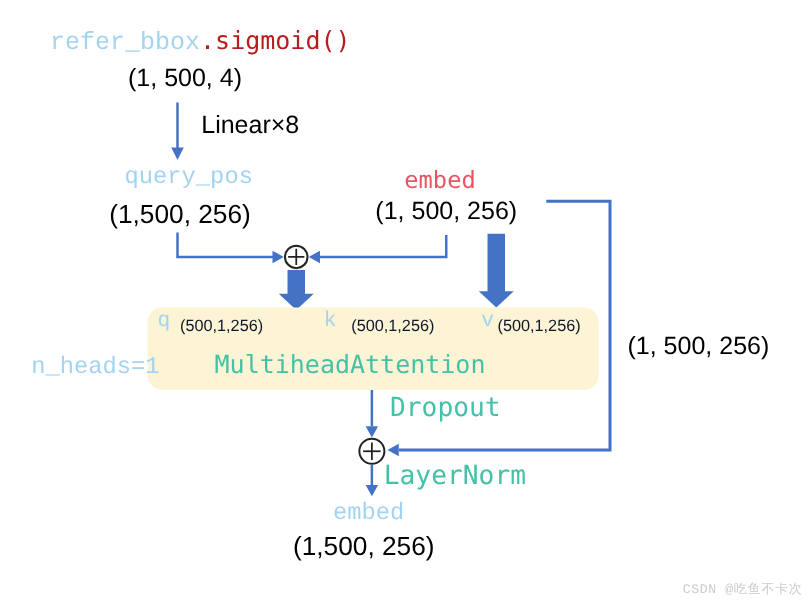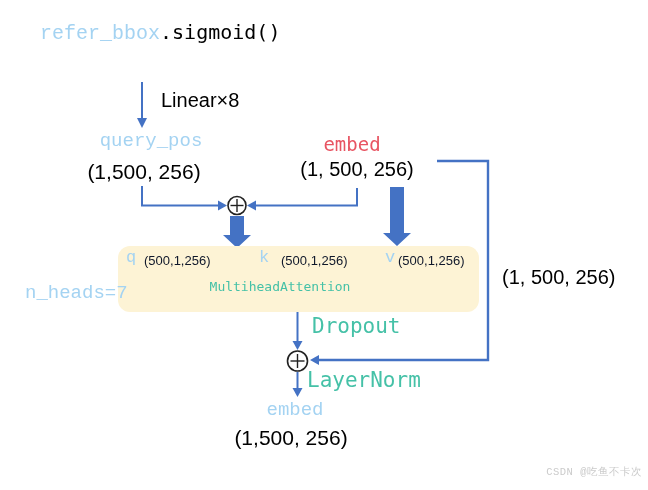--- a/index.html
+++ b/index.html
@@ -5,21 +5,21 @@
   html,body{margin:0;padding:0;background:#ffffff;}
   #stage{
     position:relative;width:648px;height:490px;background:#ffffff;
     overflow:hidden;font-family:"Liberation Sans",sans-serif;
   }
   .abs{position:absolute;white-space:nowrap;line-height:1.1;font-family:Liberation Mono, monospace;}
   .ctr{transform:translateX(-50%);}
   .mono{font-family:"DejaVu Sans Mono","Liberation Mono",monospace;}
   .sans{font-family:"Liberation Sans",sans-serif;color:#000;}
   .code-blue{color:#a4d3f2;font-family:Liberation Mono, monospace;}
-  .code-gray{color:#000000;}
+  .code-gray{color:#b91c1c;}
   .red{color:#e85462;}
   .teal{color:#45c1a7;}
   .dim{color:#0f172a;}
   #attn-box{
     position:absolute;left:118px;top:246px;width:361px;height:66px;
     background:#fdf3d5;border-radius:12px;
   }
   #arrows{position:absolute;left:0;top:0;}
   .wm{color:#cbcbcb;font-size:10.5px;letter-spacing:.5px;}
 </style>
@@ -79,38 +79,39 @@
       <line x1="297.5" y1="372" x2="297.5" y2="388" stroke-width="2" fill="none"></line>
       <polygon points="297.5,397 292.5,388 302.5,388" stroke="none"></polygon>
     </g>
   </svg>
 
   <div id="attn-box"></div>
 
   <div class="abs mono" style="left:40px;top:21px;font-size:20px;">
     <span class="code-blue">refer_bbox</span><span class="code-gray">.sigmoid()</span>
   </div>
+  <div class="abs ctr sans" style="left:148px;top:52px;font-size:20px;">(1, 500, 4)</div>
 
   <div class="abs sans" style="left:161px;top:89px;font-size:20px;">Linear×8</div>
 
   <div class="abs ctr mono code-blue" style="left:151px;top:131px;font-size:19px;">query_pos</div>
   <div class="abs ctr sans" style="left:144px;top:160px;font-size:21px;">(1,500, 256)</div>
 
   <div class="abs ctr mono red" style="left:352px;top:134px;font-size:19px;">embed</div>
   <div class="abs ctr sans" style="left:357px;top:158px;font-size:20px;">(1, 500, 256)</div>
 
   <div class="abs mono code-blue" style="left:126px;top:249px;font-size:17px;">q</div>
   <div class="abs sans dim" style="left:144px;top:254px;font-size:13px;">(500,1,256)</div>
   <div class="abs mono code-blue" style="left:259px;top:249px;font-size:17px;">k</div>
   <div class="abs sans dim" style="left:281px;top:254px;font-size:13px;">(500,1,256)</div>
   <div class="abs mono code-blue" style="left:385px;top:249px;font-size:17px;">v</div>
   <div class="abs sans dim" style="left:398px;top:254px;font-size:13px;">(500,1,256)</div>
-  <div class="abs ctr mono teal" style="left:280px;top:280px;font-size:13px;">MultiheadAttention</div>
+  <div class="abs ctr mono teal" style="left:280px;top:280px;font-size:20px;">MultiheadAttention</div>
 
-  <div class="abs mono code-blue" style="left:25px;top:283px;font-size:19px;">n_heads=7</div>
+  <div class="abs mono code-blue" style="left:25px;top:283px;font-size:19px;">n_heads=1</div>
 
   <div class="abs mono teal" style="left:312px;top:315px;font-size:21px;">Dropout</div>
   <div class="abs mono teal" style="left:307px;top:369px;font-size:21px;">LayerNorm</div>
 
   <div class="abs sans" style="left:502px;top:266px;font-size:20px;">(1, 500, 256)</div>
 
   <div class="abs ctr mono code-blue" style="left:295px;top:400px;font-size:19px;">embed</div>
   <div class="abs ctr sans" style="left:291px;top:426px;font-size:21px;">(1,500, 256)</div>
 
   <div class="abs wm" style="right:6px;top:467px;">CSDN @吃鱼不卡次</div>

